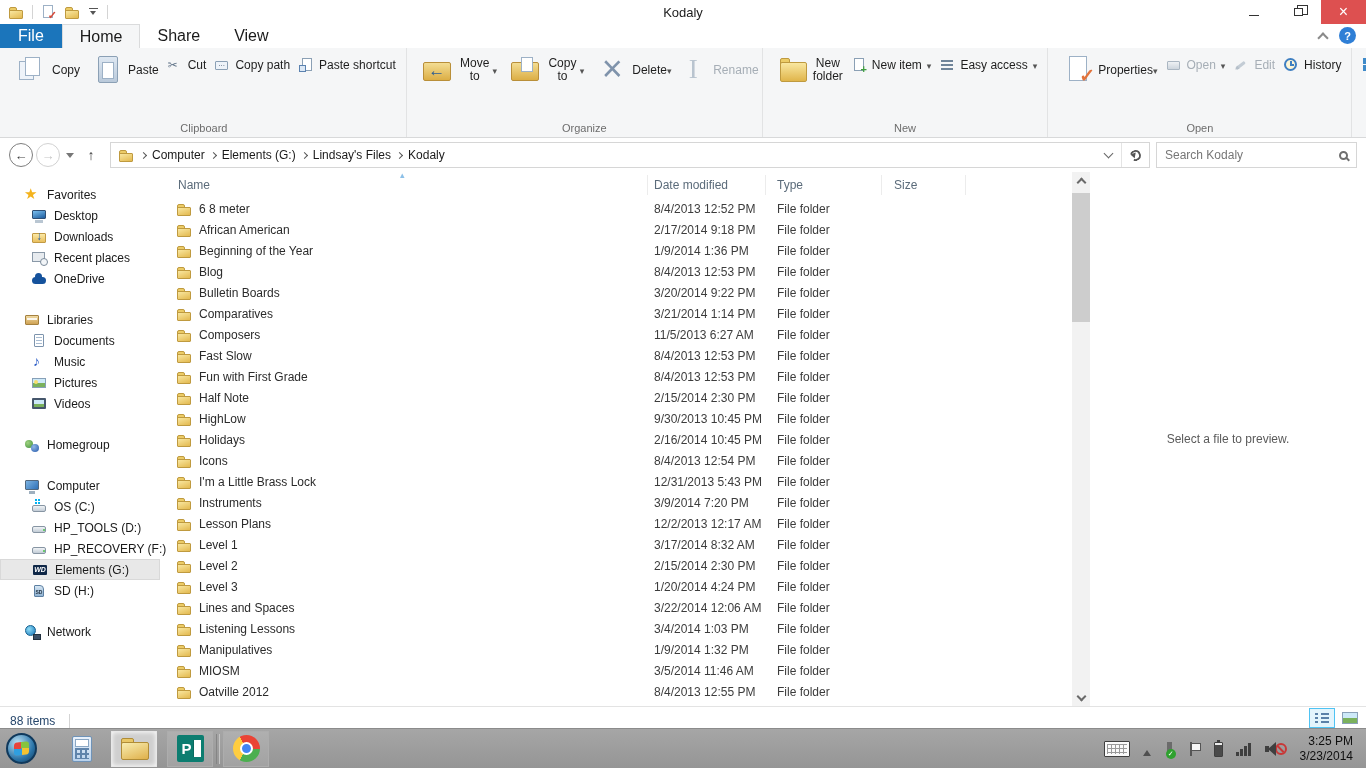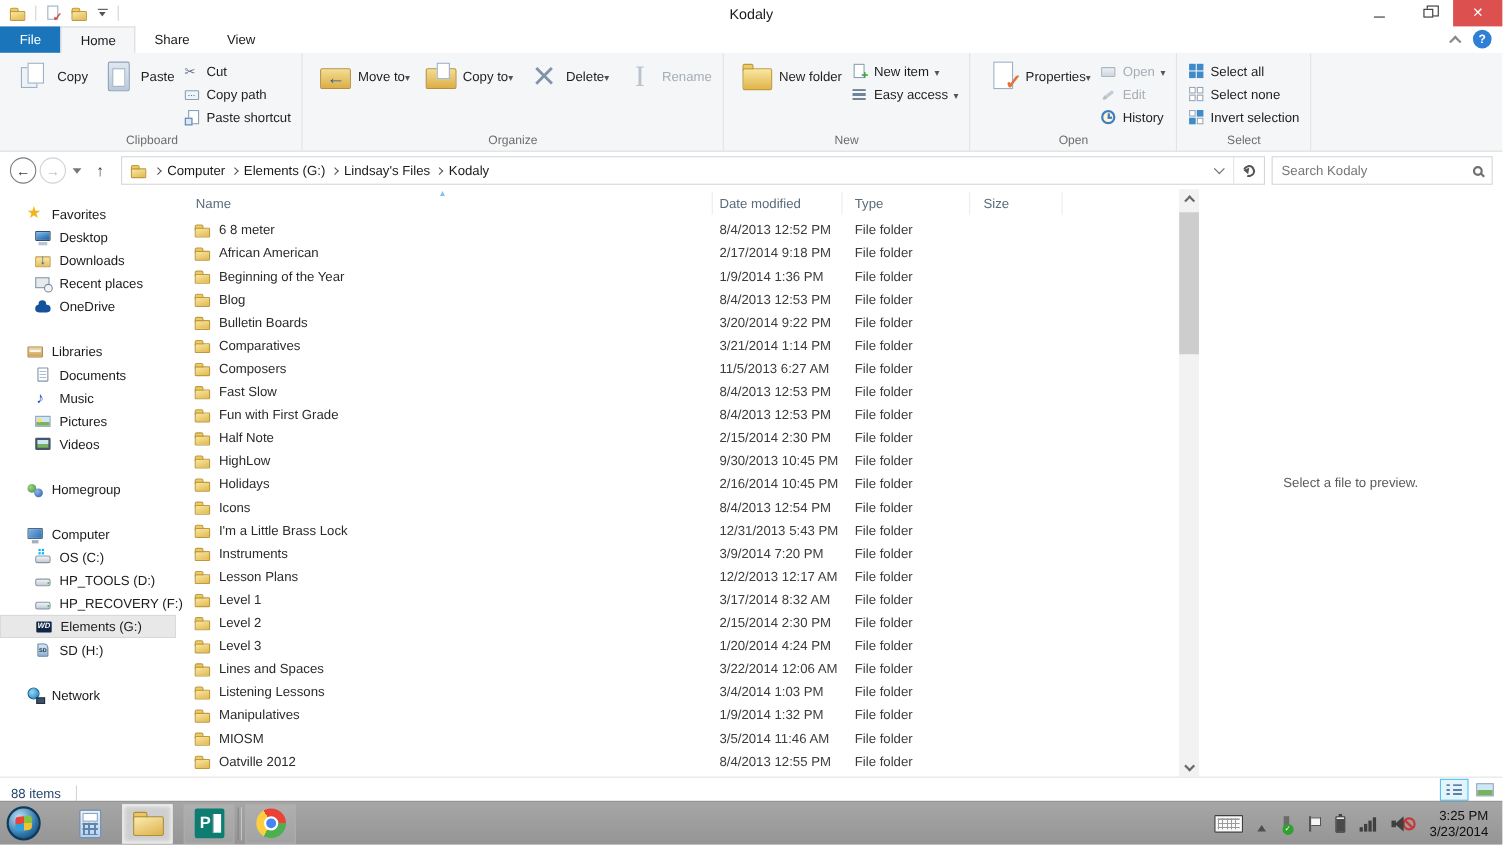--- a/index.html
+++ b/index.html
@@ -15,37 +15,37 @@
   .winbtns{position:absolute;right:0;top:0;height:24px;display:flex;z-index:5}
   .wbtn{width:45px;height:24px;display:flex;align-items:center;justify-content:center}
   .wbtn .min{width:10px;height:1px;background:#333;margin-top:6px}
   .wbtn .rest{width:9px;height:8px;border:1px solid #333;background:#fff;position:relative}
   .wbtn .rest::before{content:"";position:absolute;left:2px;top:-4px;width:9px;height:8px;border:1px solid #333;background:#fff;z-index:-1}
   .wbtn.close-btn{background:#dd5050}
   .wbtn.close-btn::before{content:"\00d7";color:#fff;font-size:16px;line-height:16px}
 
   
   .tabbar{height:24px;display:flex;align-items:stretch;background:#fff;position:relative}
-  .tab{padding:0 17px;display:flex;align-items:center;font-size:12px;color:#1a1a1a}
+  .tab{padding:0 17px;display:flex;align-items:center;font-size:16px;color:#1a1a1a}
   .tab-file{background:#1b75bb;color:#fff;padding:0 18px}
   .tab.active{background:#f5f6f7;border:1px solid #dadbdc;border-bottom:none}
   .ribbon-ctrls{position:absolute;right:10px;top:3px;display:flex;align-items:center;gap:12px}
   .chev-up{width:8px;height:8px;border-top:2px solid #8a8a8a;border-right:2px solid #8a8a8a;transform:rotate(-45deg);margin-top:4px}
   .help-btn{width:17px;height:17px;border-radius:50%;background:#2f7fd6;color:#fff;font-size:11px;font-weight:700;
     display:flex;align-items:center;justify-content:center}
   .help-btn::before{content:"?"}
 
   
   .ribbon{height:90px;background:#f5f6f7;border-bottom:1px solid #d8d9da;display:flex;padding-left:2px}
   .rgroup{display:flex;flex-direction:column;border-right:1px solid #e2e3e4;padding:2px 2px 0}
   .rgroup-content{display:flex;flex:1;align-items:flex-start;padding:1px 4px 0}
   .rgroup-label{text-align:center;color:#6d6d6d;font-size:11px;padding:1px 10px 3px}
   .rbtn-lg{display:flex;flex-direction:row;align-items:center;min-width:46px;padding:2px 4px;border-radius:2px;text-align:center}
   .rbtn-lg .rlabel{line-height:13px;color:#1e1e1e}
-  .rcol{display:flex;flex-direction:column;justify-content:flex-end;padding-top:3px}
+  .rcol{display:flex;flex-direction:row;justify-content:flex-end;padding-top:3px}
   .rbtn-sm{display:flex;align-items:center;gap:5px;height:21px;padding:0 4px;color:#1e1e1e;white-space:nowrap}
   .caret::after{content:"\25be";font-size:9px;color:#555;line-height:8px}
   .disabled .rlabel,.rbtn-sm.disabled{color:#a6aeb6}
 
   .ri{width:40px;height:33px;position:relative;margin:0 auto 1px;flex:none}
   .ri::before,.ri::after{content:"";position:absolute;box-sizing:border-box}
   .ri-copy::before{left:7px;top:8px;width:15px;height:19px;background:#eef3f9;border:1px solid #9db1c6}
   .ri-copy::after{left:13px;top:4px;width:15px;height:19px;background:#fff;border:1px solid #9db1c6}
   .ri-paste::before{left:10px;top:3px;width:20px;height:27px;background:linear-gradient(#dfe8f2,#b9c9da);border:1px solid #8ba0b5;border-radius:2px}
   .ri-paste::after{left:14px;top:9px;width:12px;height:17px;background:#fff;border:1px solid #9db1c6}

